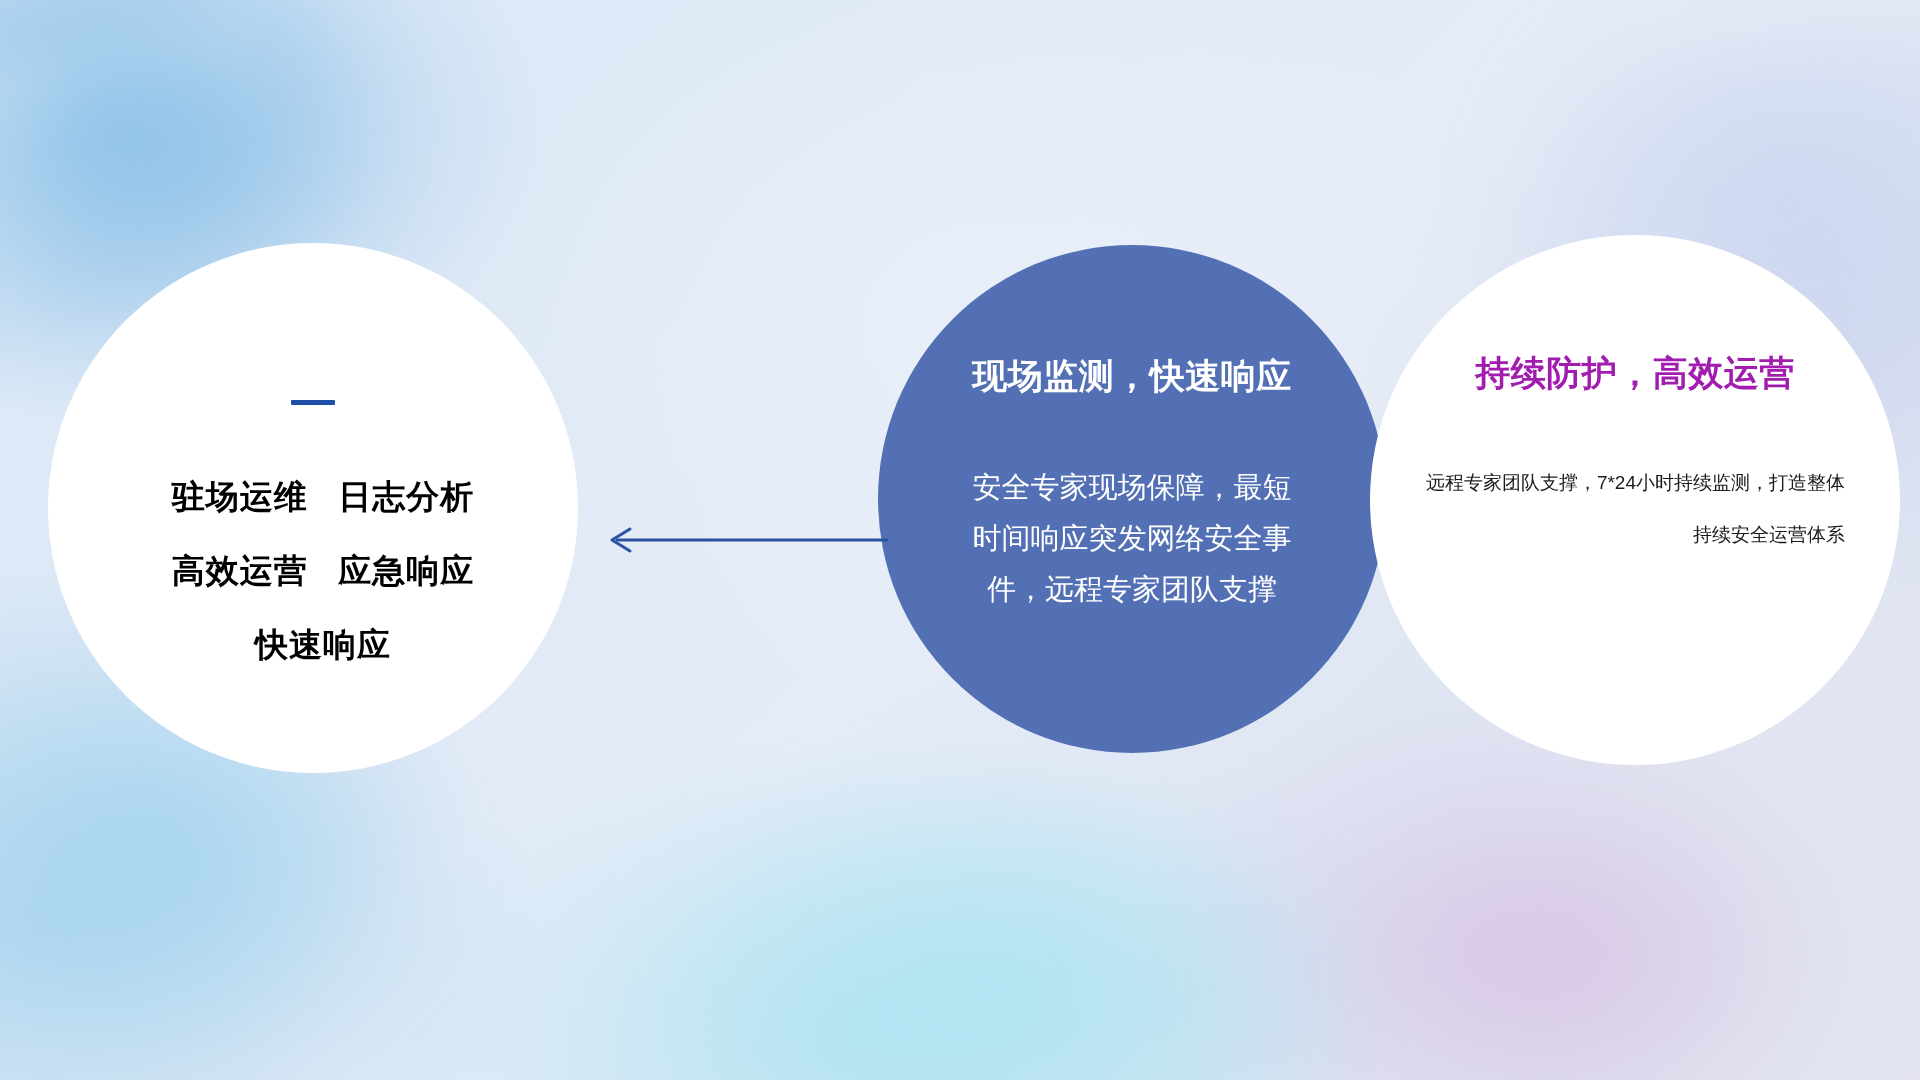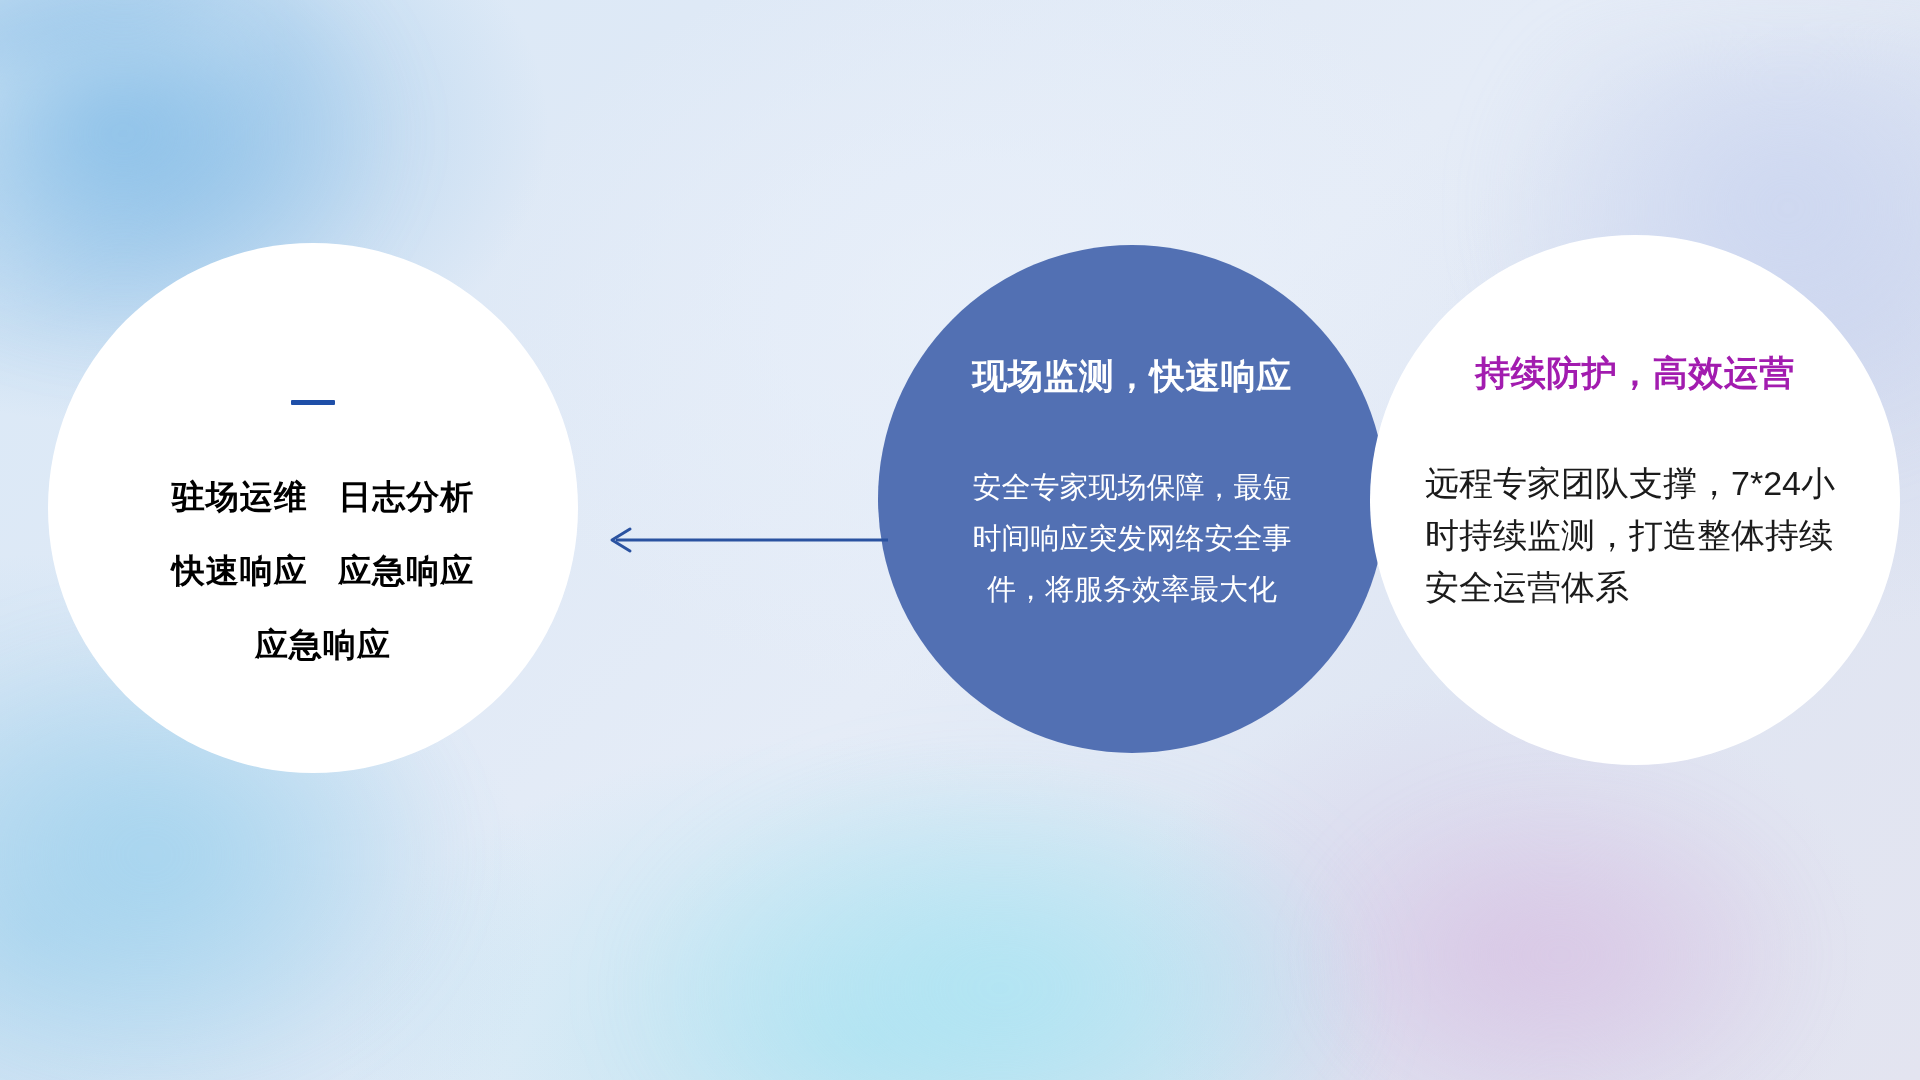--- a/index.html
+++ b/index.html
@@ -151,23 +151,23 @@
     color: #a21caf;
     font-weight: bold;
     font-size: 35px;
     letter-spacing: 0.5px;
     white-space: nowrap;
   }
   #right-body {
     margin-top: 60px;
     width: 420px;
     color: #1b1b1b;
-    font-size: 34px;
+    font-size: 19px;
     line-height: 52px;
-    text-align: left;
+    text-align: right;
   }
 
   
   #arrow {
     position: absolute;
     left: 600px;
     top: 525px;
     width: 290px;
     height: 30px;
     z-index: 5;
@@ -182,28 +182,28 @@
   <div id="bg-blob-1"></div>
   <div id="bg-blob-2"></div>
   <div id="bg-blob-3"></div>
   <div id="bg-blob-4"></div>
   <div id="bg-blob-5"></div>
 
   <div id="circle-left" class="circle">
     <div id="left-dash"></div>
     <div id="left-lines">
       <div class="left-line">驻场运维   日志分析</div>
-      <div class="left-line">快速响应   应急响应</div>
-      <div class="left-line">应急响应</div>
+      <div class="left-line">高效运营   应急响应</div>
+      <div class="left-line">快速响应</div>
     </div>
   </div>
 
   <div id="circle-mid" class="circle">
     <div id="mid-title">现场监测，快速响应</div>
-    <div id="mid-body">安全专家现场保障，最短时间响应突发网络安全事件，将服务效率最大化</div>
+    <div id="mid-body">安全专家现场保障，最短时间响应突发网络安全事件，远程专家团队支撑</div>
   </div>
 
   <div id="circle-right" class="circle">
     <div id="right-title">持续防护，高效运营</div>
     <div id="right-body">远程专家团队支撑，7*24小时持续监测，打造整体持续安全运营体系</div>
   </div>
 
   <svg id="arrow" viewBox="0 0 290 30">
     <line x1="288" y1="15" x2="16" y2="15" stroke="#2a52a0" stroke-width="3"></line>
     <polyline points="30,4 12,15 30,26" fill="none" stroke="#2a52a0" stroke-width="3" stroke-linecap="round" stroke-linejoin="round"></polyline>

